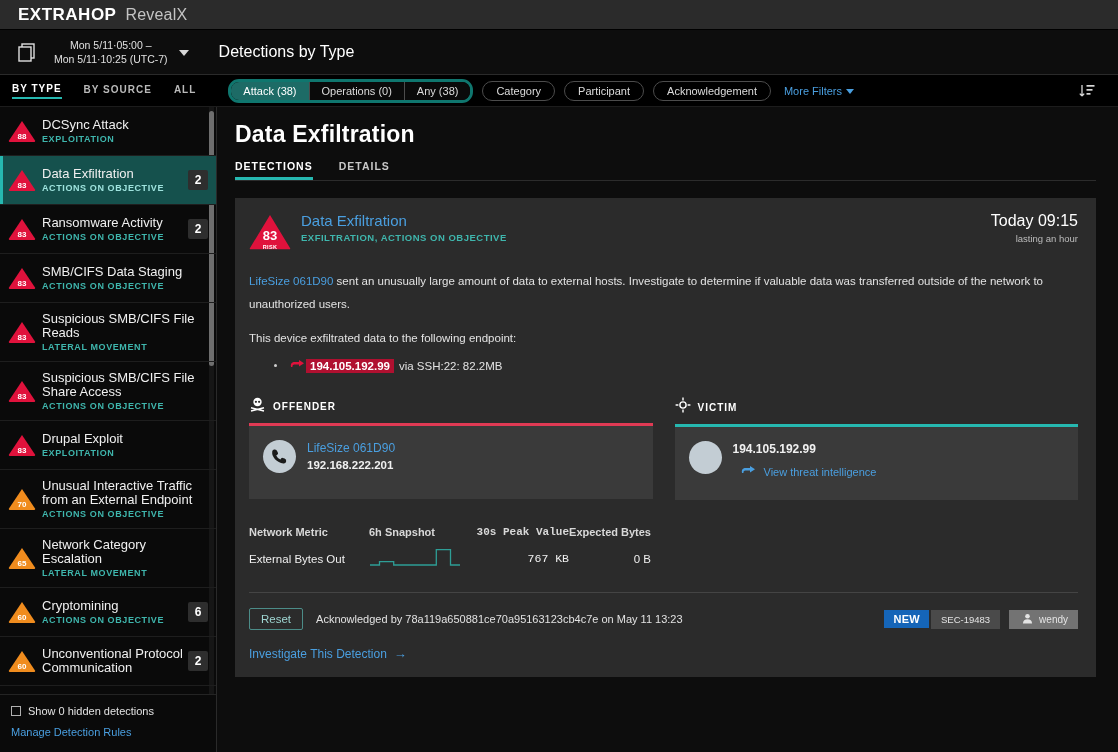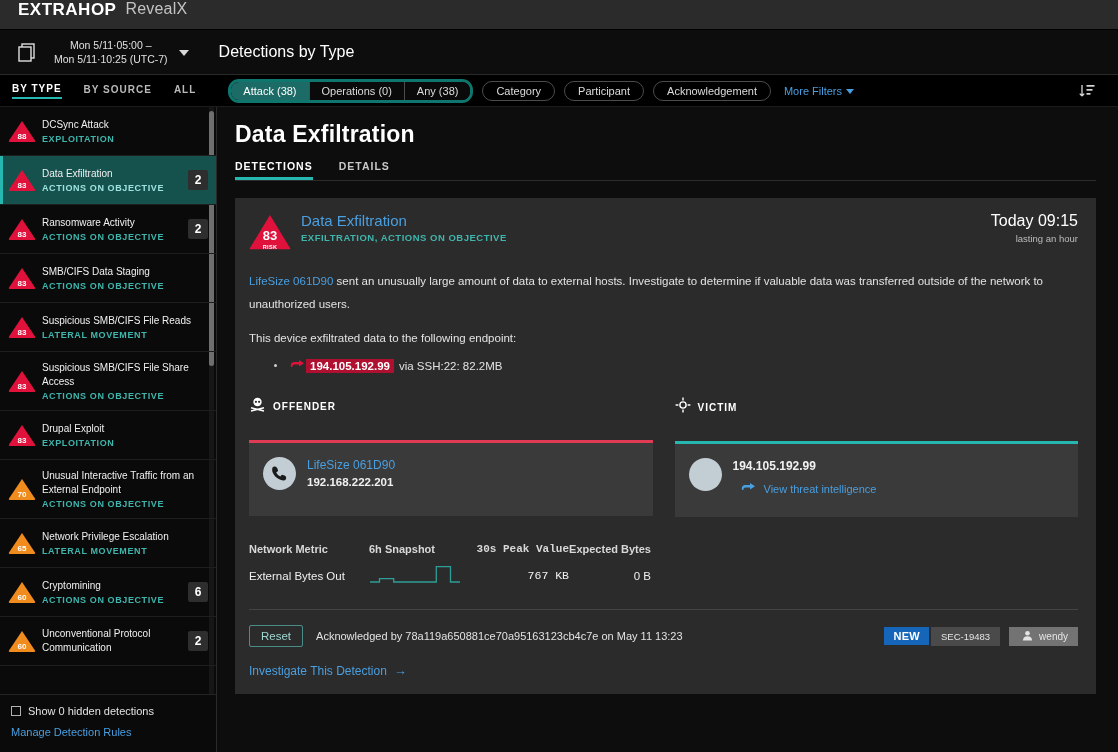--- a/index.html
+++ b/index.html
@@ -7,21 +7,21 @@
     width: 1118px; height: 752px;
     background: #000;
     font-family: "Liberation Sans", sans-serif;
     color: #e8e8e8;
     overflow: hidden;
   }
   #app { width: 1118px; height: 752px; display: flex; flex-direction: column; background:#000; }
 
   
   .brandbar {
-    height: 30px; background: #2b2b2b; display: flex; align-items: flex-start;
+    height: 30px; background: #2b2b2b; display: flex; align-items: center;
     padding-left: 18px; flex: none; border-bottom: 1px solid #000;
   }
   .brand-extrahop {
     font-size: 17px; font-weight: bold; letter-spacing: 0.5px; color: #ffffff;
   }
   .brand-revealx { font-size: 16px; color: #c3c3c3; margin-left: 9px; letter-spacing: .2px;}
 
   
   .titlebar {
     height: 45px; background: #0d0d0d; display: flex; align-items: center;
@@ -86,21 +86,21 @@
     content:""; position:absolute; left:0; top:0; bottom:0; width:3px; background:#26b8b0;
   }
   .risk-tri { width: 30px; flex: none; display:flex; justify-content:center; }
   .tri { position: relative; width: 28px; height: 23px; }
   .tri svg { display:block; }
   .tri .num {
     position: absolute; left: 0; right: 0; bottom: 2px; text-align: center;
     font-size: 8px; font-weight: bold; color: #fff;
   }
   .det-text { flex: 1; padding-left: 5px; min-width: 0; }
-  .det-name { font-size: 10px; color: #f0f0f0; line-height: 14px; }
+  .det-name { font-size: 13px; color: #f0f0f0; line-height: 14px; }
   .det-cat {
     font-size: 9px; font-weight: bold; letter-spacing: .6px; color: #3fb6ad;
     margin-top: 2px; text-transform: uppercase;
   }
   .det.active .det-cat { color: #9fe3de; }
   .det-count {
     flex: none; min-width: 20px; height: 20px; background: #2e2e2e; color: #fff;
     font-size: 12px; font-weight: bold; display: flex; align-items: center;
     justify-content: center; border-radius: 2px; margin-left: 4px; padding: 0 5px;
   }
@@ -152,21 +152,21 @@
   .desc .lnk { color: #4a9fe0; cursor:pointer;}
   .desc2 { font-size: 11.5px; color: #e2e2e2; margin-top: 16px; }
   .bullet-row { display: flex; align-items: center; margin-top: 14px; padding-left: 25px; font-size: 11.5px;}
   .dot { width: 3px; height: 3px; border-radius: 50%; background: #cfcfcf; margin-right: 12px; flex:none;}
   .ip-hl { background: #b01030; color: #fff; padding: 1px 4px; font-weight: bold; }
   .bullet-rest { color: #e2e2e2; margin-left: 5px; }
 
   
   .parts { display: flex; margin-top: 24px; gap: 22px; }
   .part { flex: 1; min-width:0; }
-  .part-head { display: flex; align-items: center; margin-bottom: 24px; }
+  .part-head { display: flex; align-items: center; margin-bottom: 7px; }
   .part-head .plbl {
     font-size: 10px; font-weight: bold; letter-spacing: 1px; color: #ffffff; margin-left: 7px;
   }
   .part-box { background: #3a3a3a; border-top: 3px solid #e03a54; padding: 14px 12px 16px 14px; min-height:76px;}
   .part-box.victim { border-top-color: #26b8b0; }
   .part-inner { display: flex; align-items: flex-start; }
   .avatar {
     width: 33px; height: 33px; border-radius: 50%; background: #c3cdd4; flex:none;
     display: flex; align-items: center; justify-content: center;
   }
@@ -393,21 +393,21 @@
             <div class="det">
               <div class="risk-tri">
                 <div class="tri">
                   <svg width="28" height="23" viewBox="0 0 28 23">
                     <path d="M14 1 L27 20.5 Q27.7 22 26 22 L2 22 Q0.3 22 1 20.5 Z" fill="#f08c1e"></path>
                   </svg>
                   <div class="num">65</div>
                 </div>
               </div>
               <div class="det-text">
-                <div class="det-name">Network Privilege Escalation</div>
+                <div class="det-name">Network Category Escalation</div>
                 <div class="det-cat">LATERAL MOVEMENT</div>
               </div>
             </div>
             <div class="det">
               <div class="risk-tri">
                 <div class="tri">
                   <svg width="28" height="23" viewBox="0 0 28 23">
                     <path d="M14 1 L27 20.5 Q27.7 22 26 22 L2 22 Q0.3 22 1 20.5 Z" fill="#f08c1e"></path>
                   </svg>
                   <div class="num">60</div>

